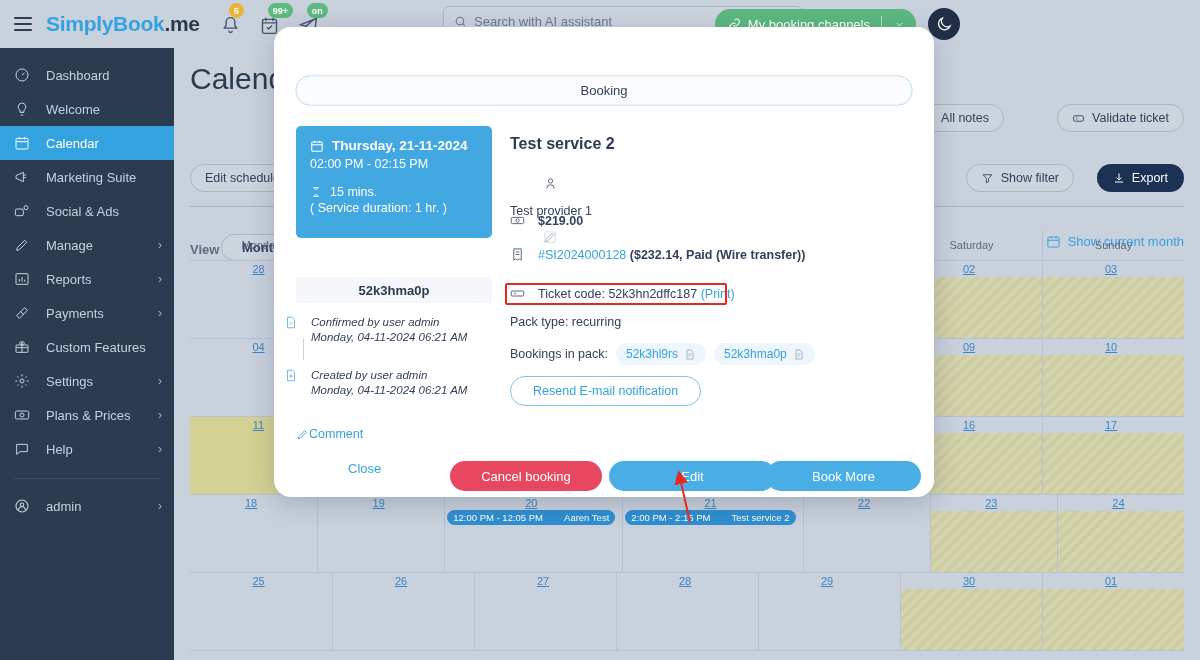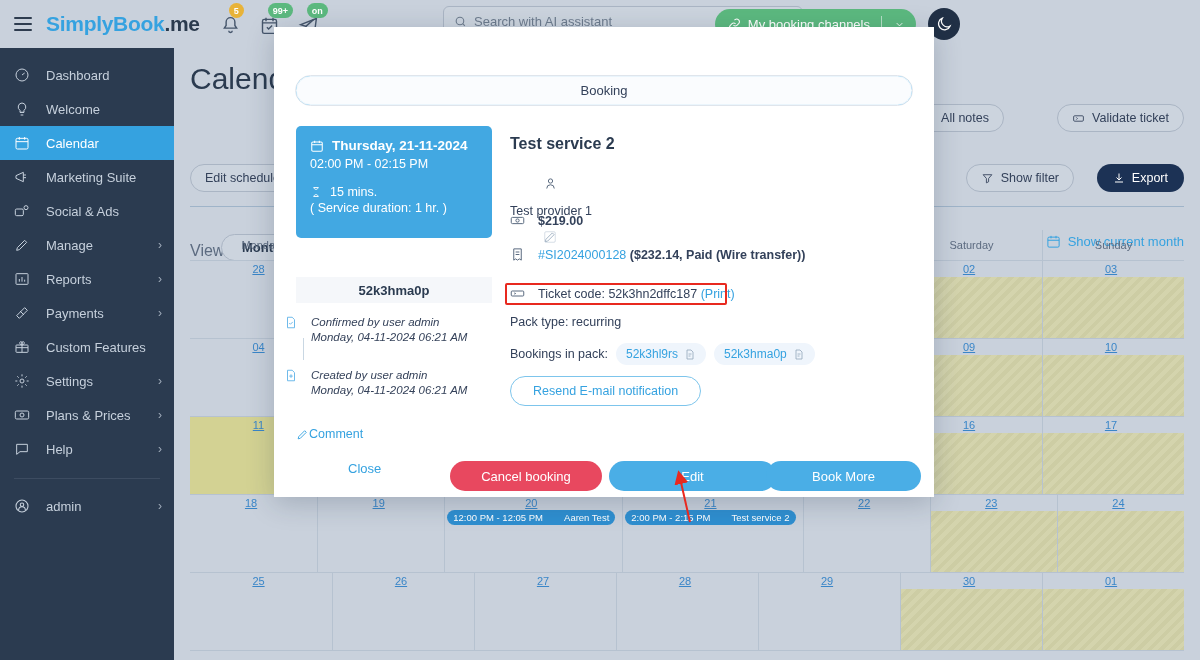--- a/index.html
+++ b/index.html
@@ -79,21 +79,21 @@
   }
   .toolbtn svg { width: 13px; height: 13px; }
   .exportbtn {
     position: absolute; height: 28px; border-radius: 15px; background: #1c3255;
     display: flex; align-items: center; gap: 7px; padding: 0 16px;
     font-size: 12.5px; color: #fff; cursor: pointer;
   }
   .exportbtn svg { width: 12px; height: 12px; }
   .hr { position: absolute; left: 16px; top: 158px; width: 994px; height: 1px; background: #9fb4c9; }
 
-  .viewlbl { position: absolute; left: 16px; top: 194px; font-size: 16px; color: #5c6b80; }
+  .viewlbl { position: absolute; left: 16px; top: 194px; font-size: 13px; color: #5c6b80; font-weight: bold; }
   .monthpill {
     position: absolute; left: 47px; top: 186px; height: 27px; border: 1px solid #aab5c4;
     border-radius: 14px; background: #ccd4de; display: flex; align-items: center;
     padding: 0 20px; font-size: 13px; font-weight: bold; color: #2b3b50; cursor: pointer;
   }
   .curmonth {
     position: absolute; right: 16px; top: 186px; display: flex; align-items: center; gap: 7px;
     font-size: 13px; color: #35a2e0; cursor: pointer;
   }
   .curmonth svg { width: 15px; height: 15px; }
@@ -120,21 +120,21 @@
     position: relative; z-index: 2; margin: 1px 2px 0 2px; height: 15px; border-radius: 8px;
     background: #2f8fd0; color: #fff; font-size: 9.5px; display: flex; align-items: center;
     padding: 0 6px; white-space: nowrap; overflow: hidden; cursor: pointer;
   }
   .ev b { font-weight: normal; margin-left: 21px; }
 
   
   .overlay { position: absolute; inset: 0; z-index: 10; pointer-events: none; }
   .modal {
     position: absolute; left: 274px; top: 27px; width: 660px; height: 470px;
-    background: #fff; border-radius: 0; box-shadow: 0 6px 26px rgba(25,40,65,.22);
+    background: #fff; border-radius: 17px; box-shadow: 0 6px 26px rgba(25,40,65,.22);
     pointer-events: auto;
   }
   .tabs {
     position: absolute; left: 21px; top: 48px; width: 618px; height: 31px;
     border: 1px solid #dfe5ec; border-radius: 16px; display: flex; overflow: hidden;
   }
   .tab {
     flex: 1; display: flex; align-items: center; justify-content: center;
     font-size: 13px; color: #33415a; cursor: pointer;
   }

